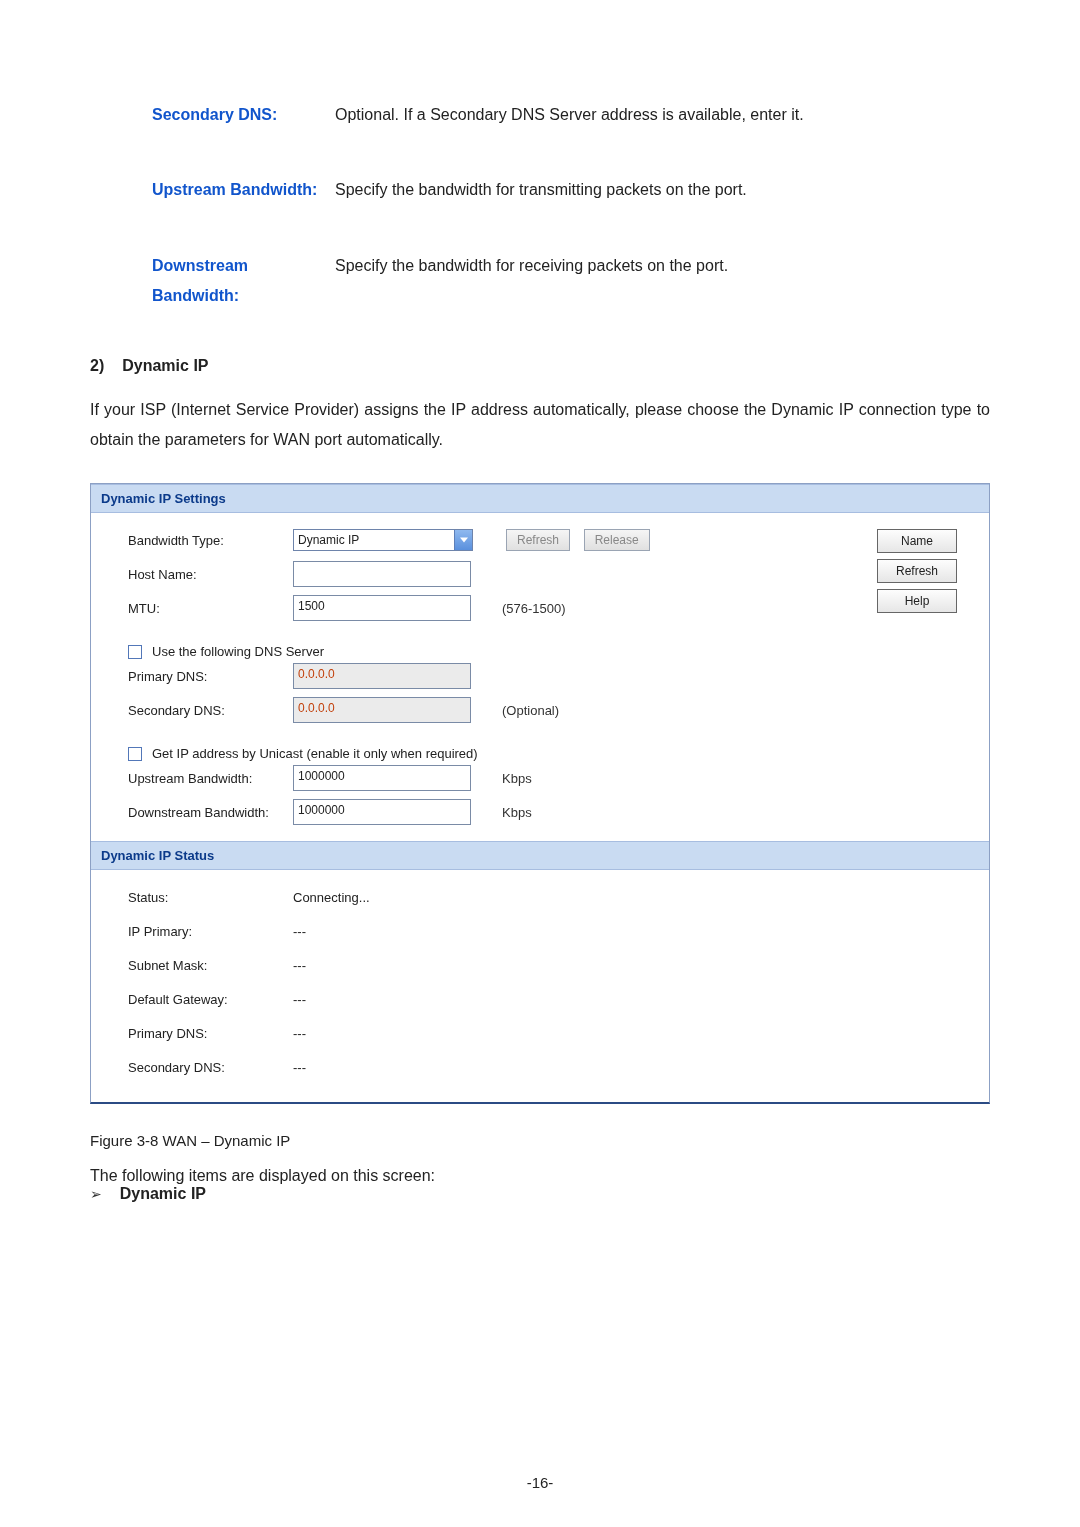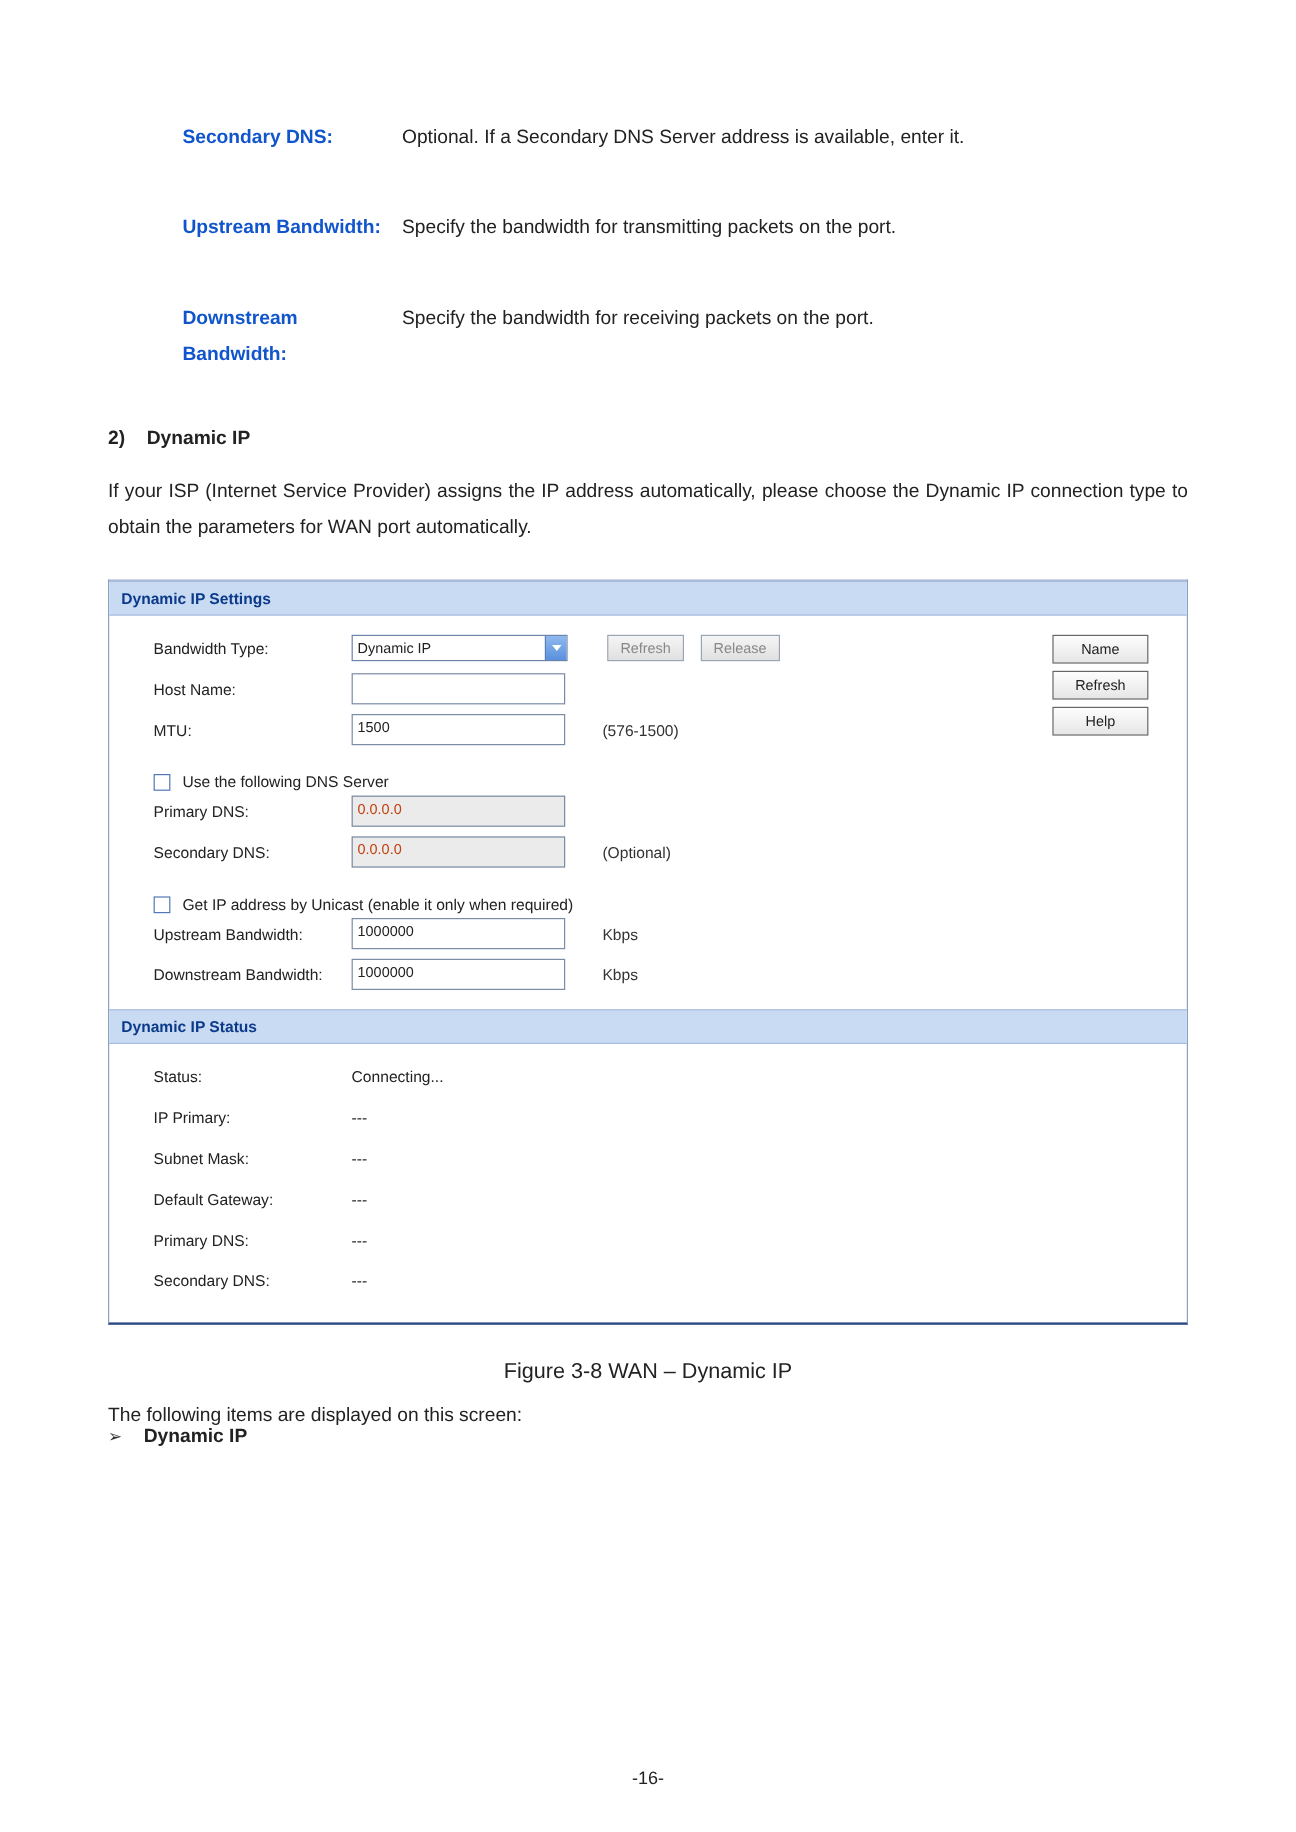--- a/index.html
+++ b/index.html
@@ -125,21 +125,21 @@
     border: 1px solid #666;
     background: linear-gradient(#fdfdfd,#e6e6e6);
     font-size: 12px;
     display: flex; align-items: center; justify-content: center;
     margin-bottom: 6px;
   }
 
   .status-body { padding: 10px 12px 18px 12px; }
 
   
-  .caption { text-align: center; font-size: 18px; margin: 28px 0 18px 0; }
+  .caption { text-align: left; font-size: 15px; margin: 28px 0 18px 0; }
   .after-caption { font-size: 16px; }
   .bullet-row { display: flex; align-items: baseline; gap: 18px; }
   .bullet-arrow { color: #333; font-size: 14px; }
   .bullet-title { font-weight: bold; font-size: 16px; }
   .page-num {
     position: absolute;
     bottom: 36px;
     left: 0; right: 0;
     text-align: center;
     font-size: 15px;

